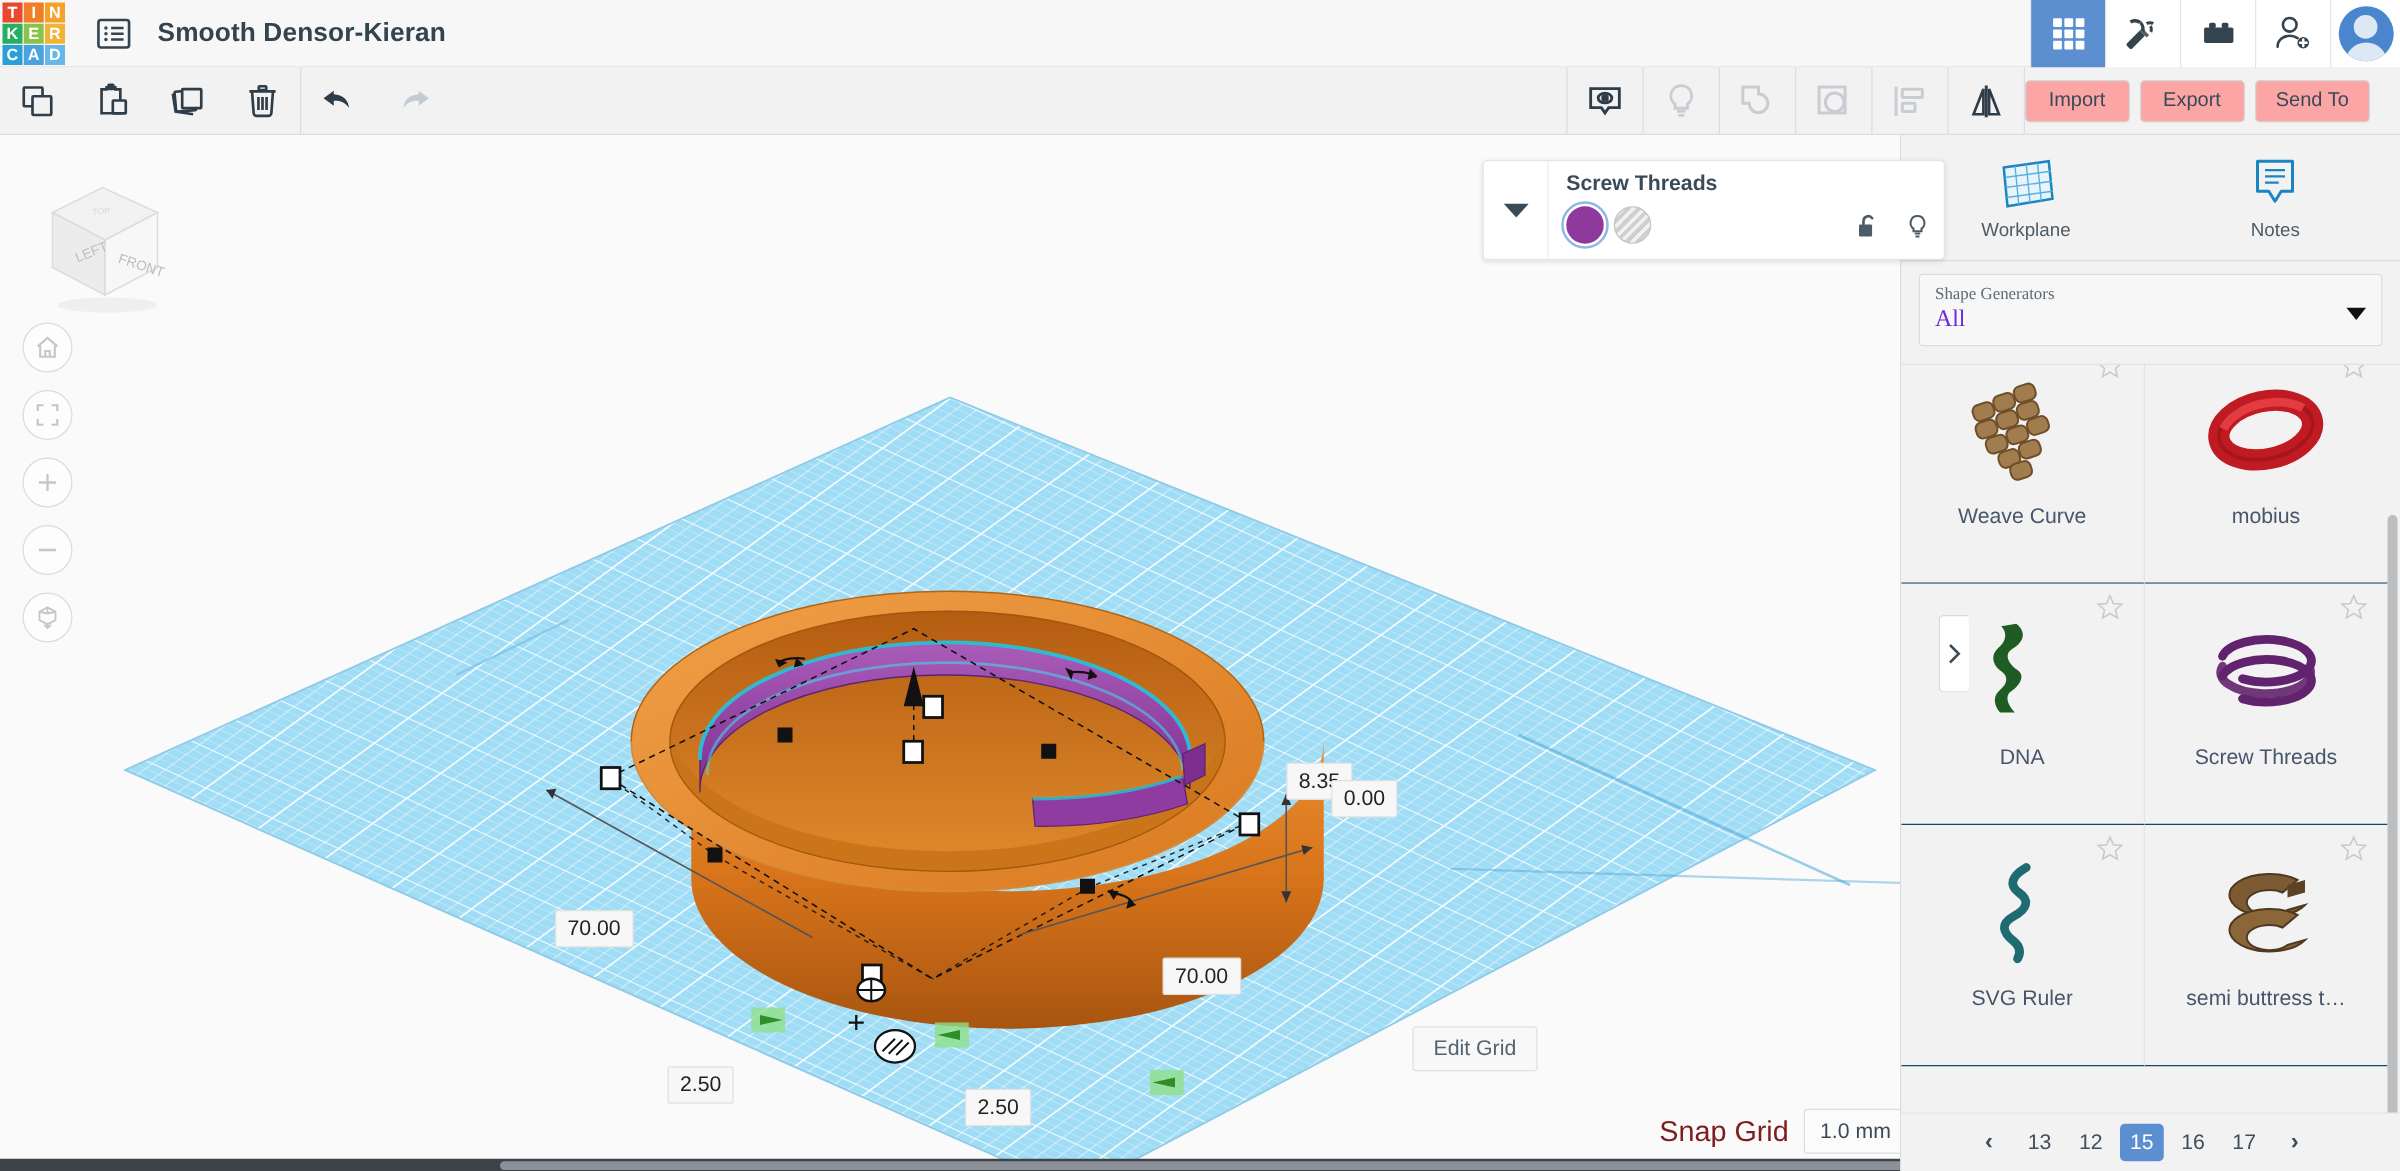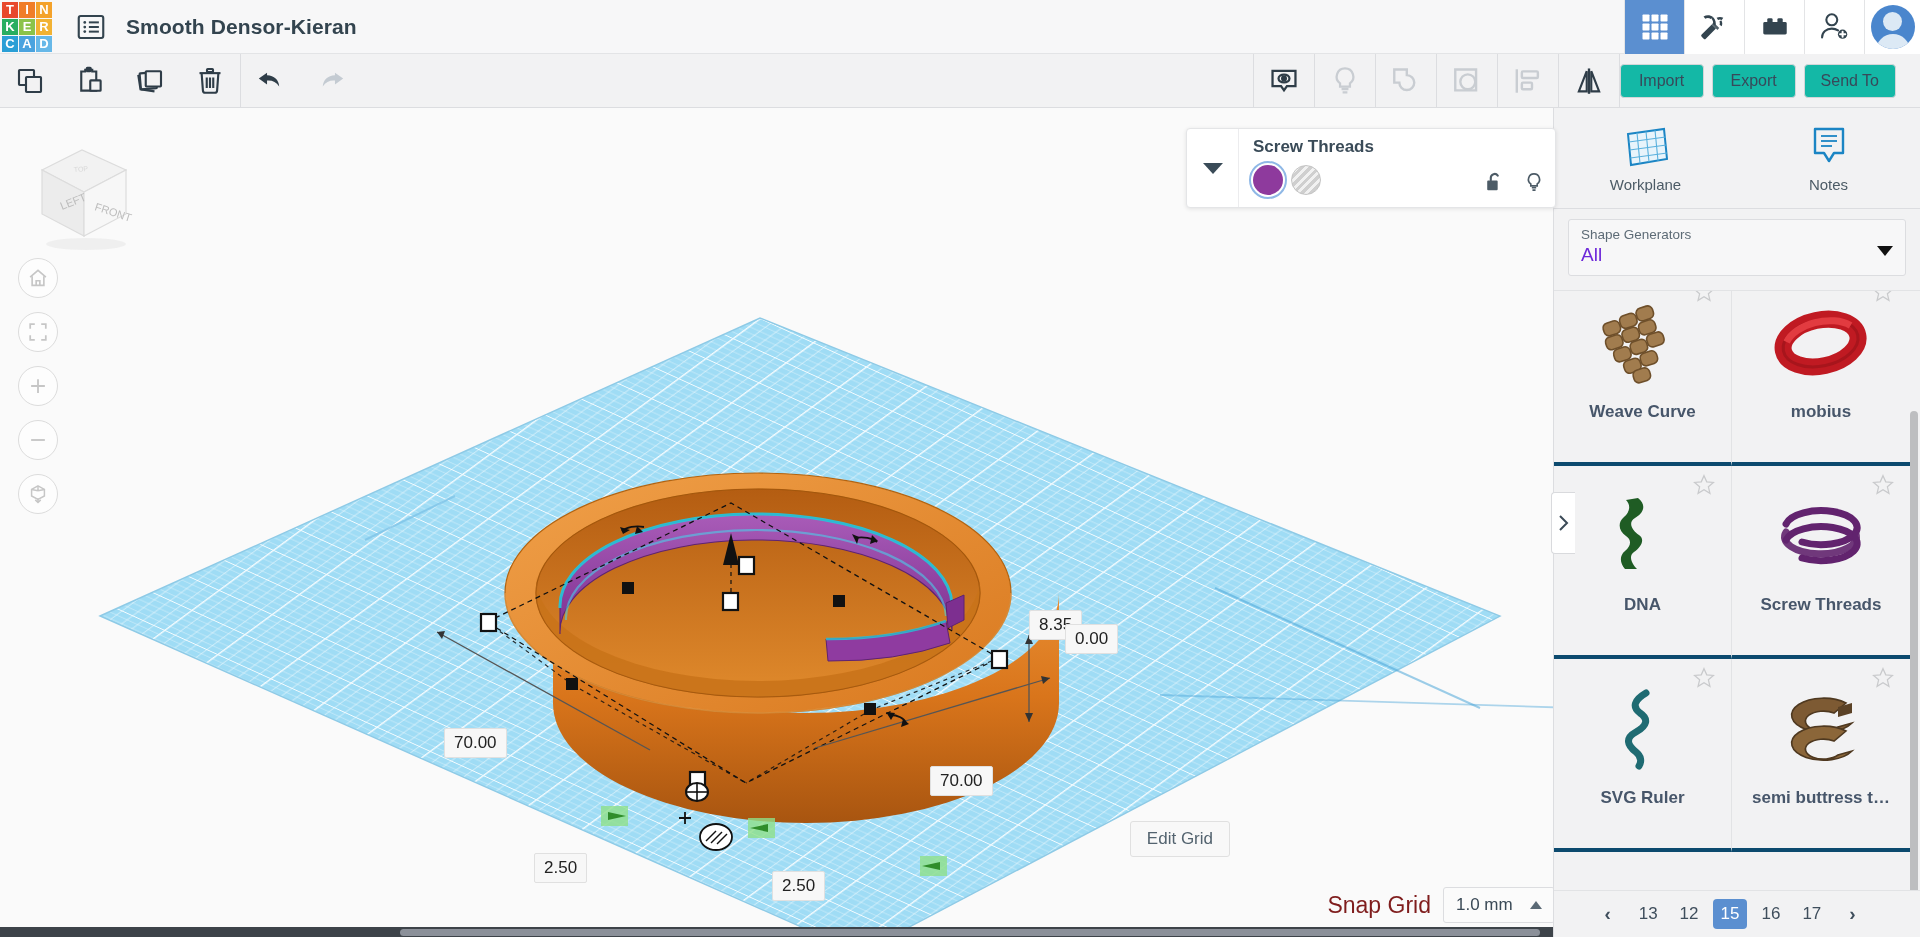--- a/index.html
+++ b/index.html
@@ -68,21 +68,21 @@
   .t2grp { display: flex; align-items: stretch; }
   .t2btn {
     width: 60px; display: flex; align-items: center; justify-content: center;
     cursor: pointer;
   }
   .t2sep { width: 1px; background: #dcdde0; margin: 0; }
   .t2spacer { flex: 1 1 auto; }
   .t2right { display: flex; align-items: center; gap: 8px; padding-right: 24px; }
   .pillbtn {
     height: 34px; min-width: 84px; padding: 0 16px;
-    background: #14b8a6; border: 1px solid #d3d5d8; border-radius: 4px;
+    background: #fca5a5; border: 1px solid #d3d5d8; border-radius: 4px;
     color: #38495a; font-size: 16px; cursor: pointer;
     display: flex; align-items: center; justify-content: center;
     font-family: "Liberation Sans", sans-serif;
   }
   .dim { opacity: .30; }
 
   
   .canvas {
     position: absolute; top: 108px; left: 0; width: 1575px; height: 829px;
     background: #fafafa; overflow: hidden;
@@ -150,52 +150,52 @@
   .sw.hole {
     background: repeating-linear-gradient(-45deg,#cfcfcf 0 3px,#f1f1f1 3px 6px);
     border: 1px solid #c4c4c4;
   }
   .objcard-actions {
     position:absolute; right: 10px; bottom: 8px; display:flex; gap: 18px; align-items:center;
   }
 
   
   .rightbar {
-    position: absolute; top: 108px; right: 0; width: 367px; height: 829px;
+    position: absolute; top: 108px; right: 0; width: 400px; height: 829px;
     background: #f2f2f3; border-left: 1px solid #dcdde0; display:flex; flex-direction:column;
   }
   .rb-tools { display:flex; height: 100px; background:#f2f2f3; }
   .rb-tool {
     flex:1; display:flex; flex-direction:column; align-items:center; justify-content:center;
     gap: 6px; cursor: pointer;
   }
   .rb-tool-label { font-size: 15px; color: #4c5b66; }
   .rb-divider { height:1px; background:#dcdde0; }
-  .rb-select-wrap { padding: 10px 14px 0 14px; }
+  .rb-select-wrap { padding: 10px 14px 0 14px; font-family: Liberation Serif, serif; }
   .rb-select {
     background:#f7f7f8; border:1px solid #dcdde0; border-radius: 3px;
     padding: 7px 12px 9px 12px; position: relative; cursor: pointer;
   }
   .rb-select-label { font-size: 13.5px; color: #5d6b76; }
   .rb-select-value { font-size: 19px; color: #6d28d9; margin-top: 2px; }
   .rb-caret { position: absolute; right: 12px; top: 26px; }
 
   .gallery {
     flex: 1; margin-top: 14px; overflow: hidden; position: relative;
     border-top: 1px solid #e2e3e5;
   }
   .grid {
     display: grid; grid-template-columns: 1fr 1fr;
     position:absolute; top:-18px; left:0; right: 10px;
   }
   .cell {
     position: relative; height: 193px; background: #f2f2f3;
-    border-bottom: 4px solid #0c4a6e; border-right: 1px solid #e2e3e5;
+    border-bottom: 1px solid #0c4a6e; border-right: 1px solid #e2e3e5;
     display:flex; flex-direction: column; align-items:center; justify-content:flex-start;
-    cursor: pointer; padding-top: 14px; font-weight: bold;
+    cursor: pointer; padding-top: 14px;
   }
   .cell:nth-child(2n) { border-right: none; }
   .star { position: absolute; top: 8px; right: 16px; cursor: pointer; }
   .thumb { height: 115px; display:flex; align-items:center; justify-content:center; }
   .cell-label {
     font-size: 17px; color: #47566a; text-align:center; max-width: 95%;
     overflow: hidden; white-space: nowrap; text-overflow: ellipsis;
   }
   .rb-scrollbar {
     position: absolute; right: 2px; top: 120px; width: 8px; height: 560px;

